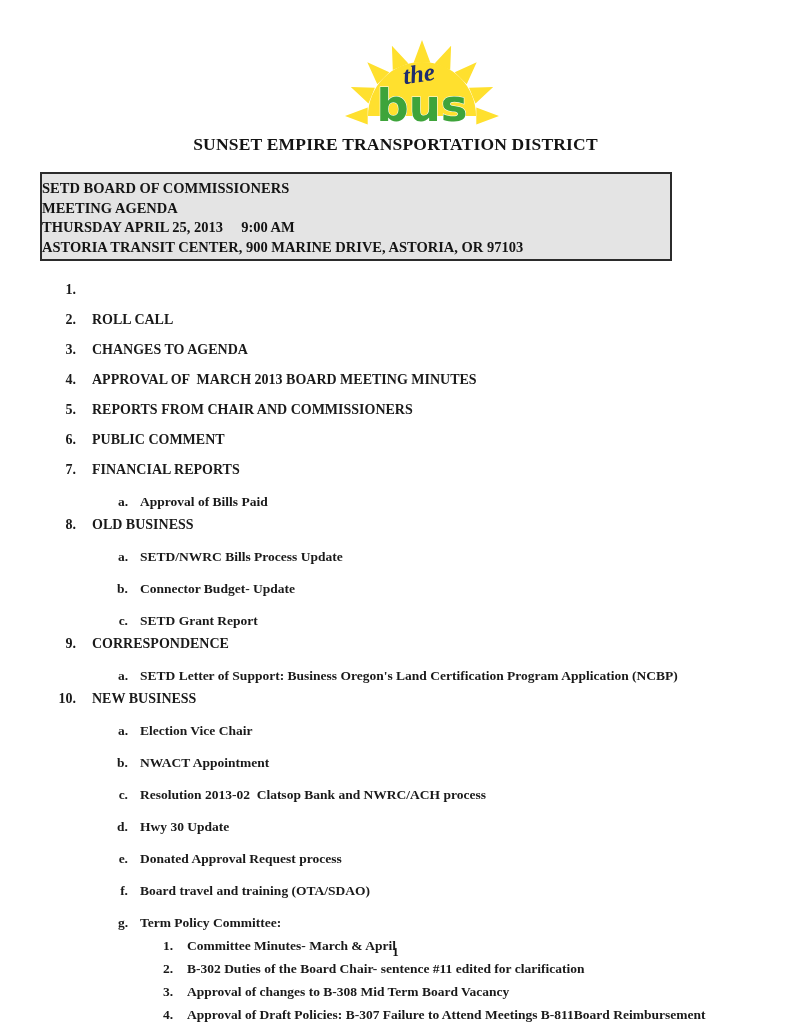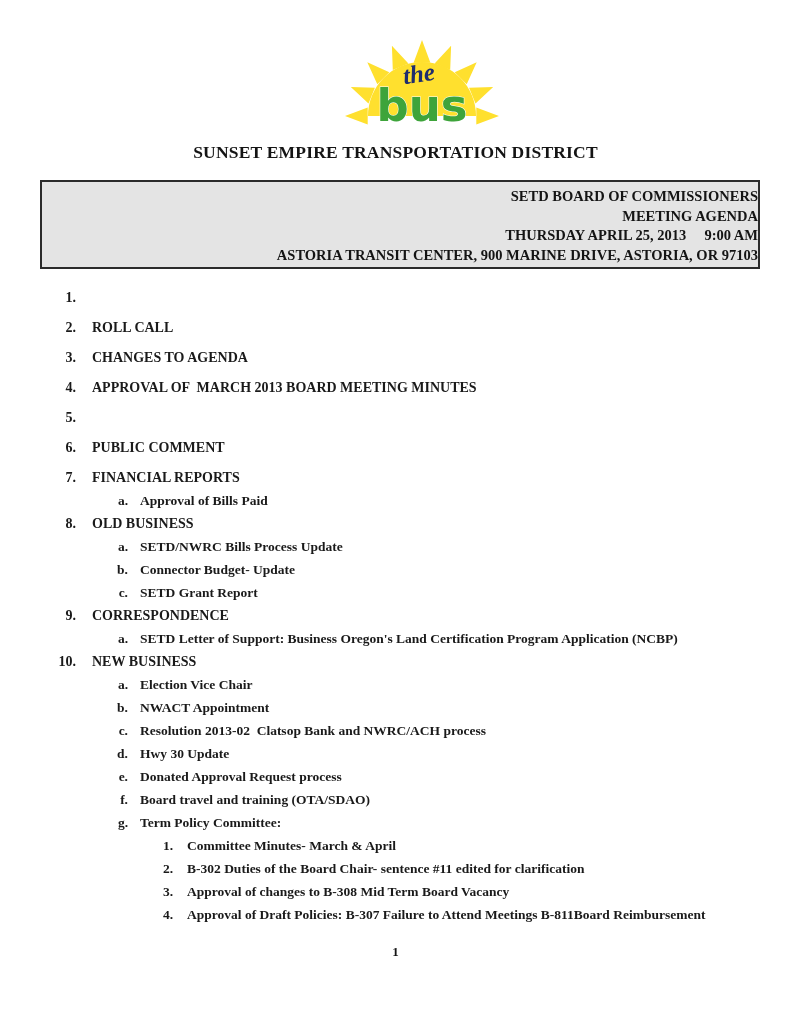--- a/index.html
+++ b/index.html
@@ -22,44 +22,43 @@
     width: 162px;
     height: 94px;
   }
   .org-title {
     padding-top: 133px;
     text-align: center;
     font-size: 17.5px;
     letter-spacing: 0.2px;
     line-height: 22px;
     color: #141414;
-    margin-top: 8px;
   }
   .header-box {
     margin: 17px 40px 0 40px;
-    width: 720px;
+    width: 632px;
     background: #e4e4e4;
     border: 2px solid #2b2b2b;
-    text-align: right;
+    text-align: left;
     font-size: 14.5px;
     line-height: 19.5px;
     padding: 5px 0 2px 0;
     color: #141414;
   }
   .header-box div { white-space: pre-wrap; }
   .agenda { margin-top: 20px; }
   .row { display: flex; align-items: baseline; line-height: 18px; }
   .num { flex: 0 0 auto; text-align: right; white-space: pre; }
   .txt { white-space: pre-wrap; }
   .l1 { font-size: 14px; }
   .l2, .l3 { font-size: 13.5px; }
   .l1 > .num { width: 76px; }
   .l1 > .txt { padding-left: 16px; }
   .l2 > .num { width: 128px; }
-  .l2 > .txt { padding-left: 12px; }
+  .l2 > .txt { padding-left: 12px; margin-top: 9px; }
   .l3 > .num { width: 173px; }
   .l3 > .txt { padding-left: 14px; }
   .gap-lg { margin-bottom: 12px; }
   .gap-sm { margin-bottom: 5px; }
   .page-number {
     position: absolute;
     top: 944px;
     left: 0;
     width: 100%;
     text-align: center;
@@ -111,20 +110,21 @@
     <div class="row l1 gap-lg">
       <span class="num">3.</span>
       <span class="txt">CHANGES TO AGENDA</span>
     </div>
     <div class="row l1 gap-lg">
       <span class="num">4.</span>
       <span class="txt">APPROVAL OF  MARCH 2013 BOARD MEETING MINUTES</span>
     </div>
     <div class="row l1 gap-lg">
       <span class="num">5.</span>
+      <span class="txt">REPORTS FROM CHAIR AND COMMISSIONERS</span>
     </div>
     <div class="row l1 gap-lg">
       <span class="num">6.</span>
       <span class="txt">PUBLIC COMMENT</span>
     </div>
 
     <div class="row l1 gap-sm">
       <span class="num">7.</span>
       <span class="txt">FINANCIAL REPORTS</span>
     </div>

